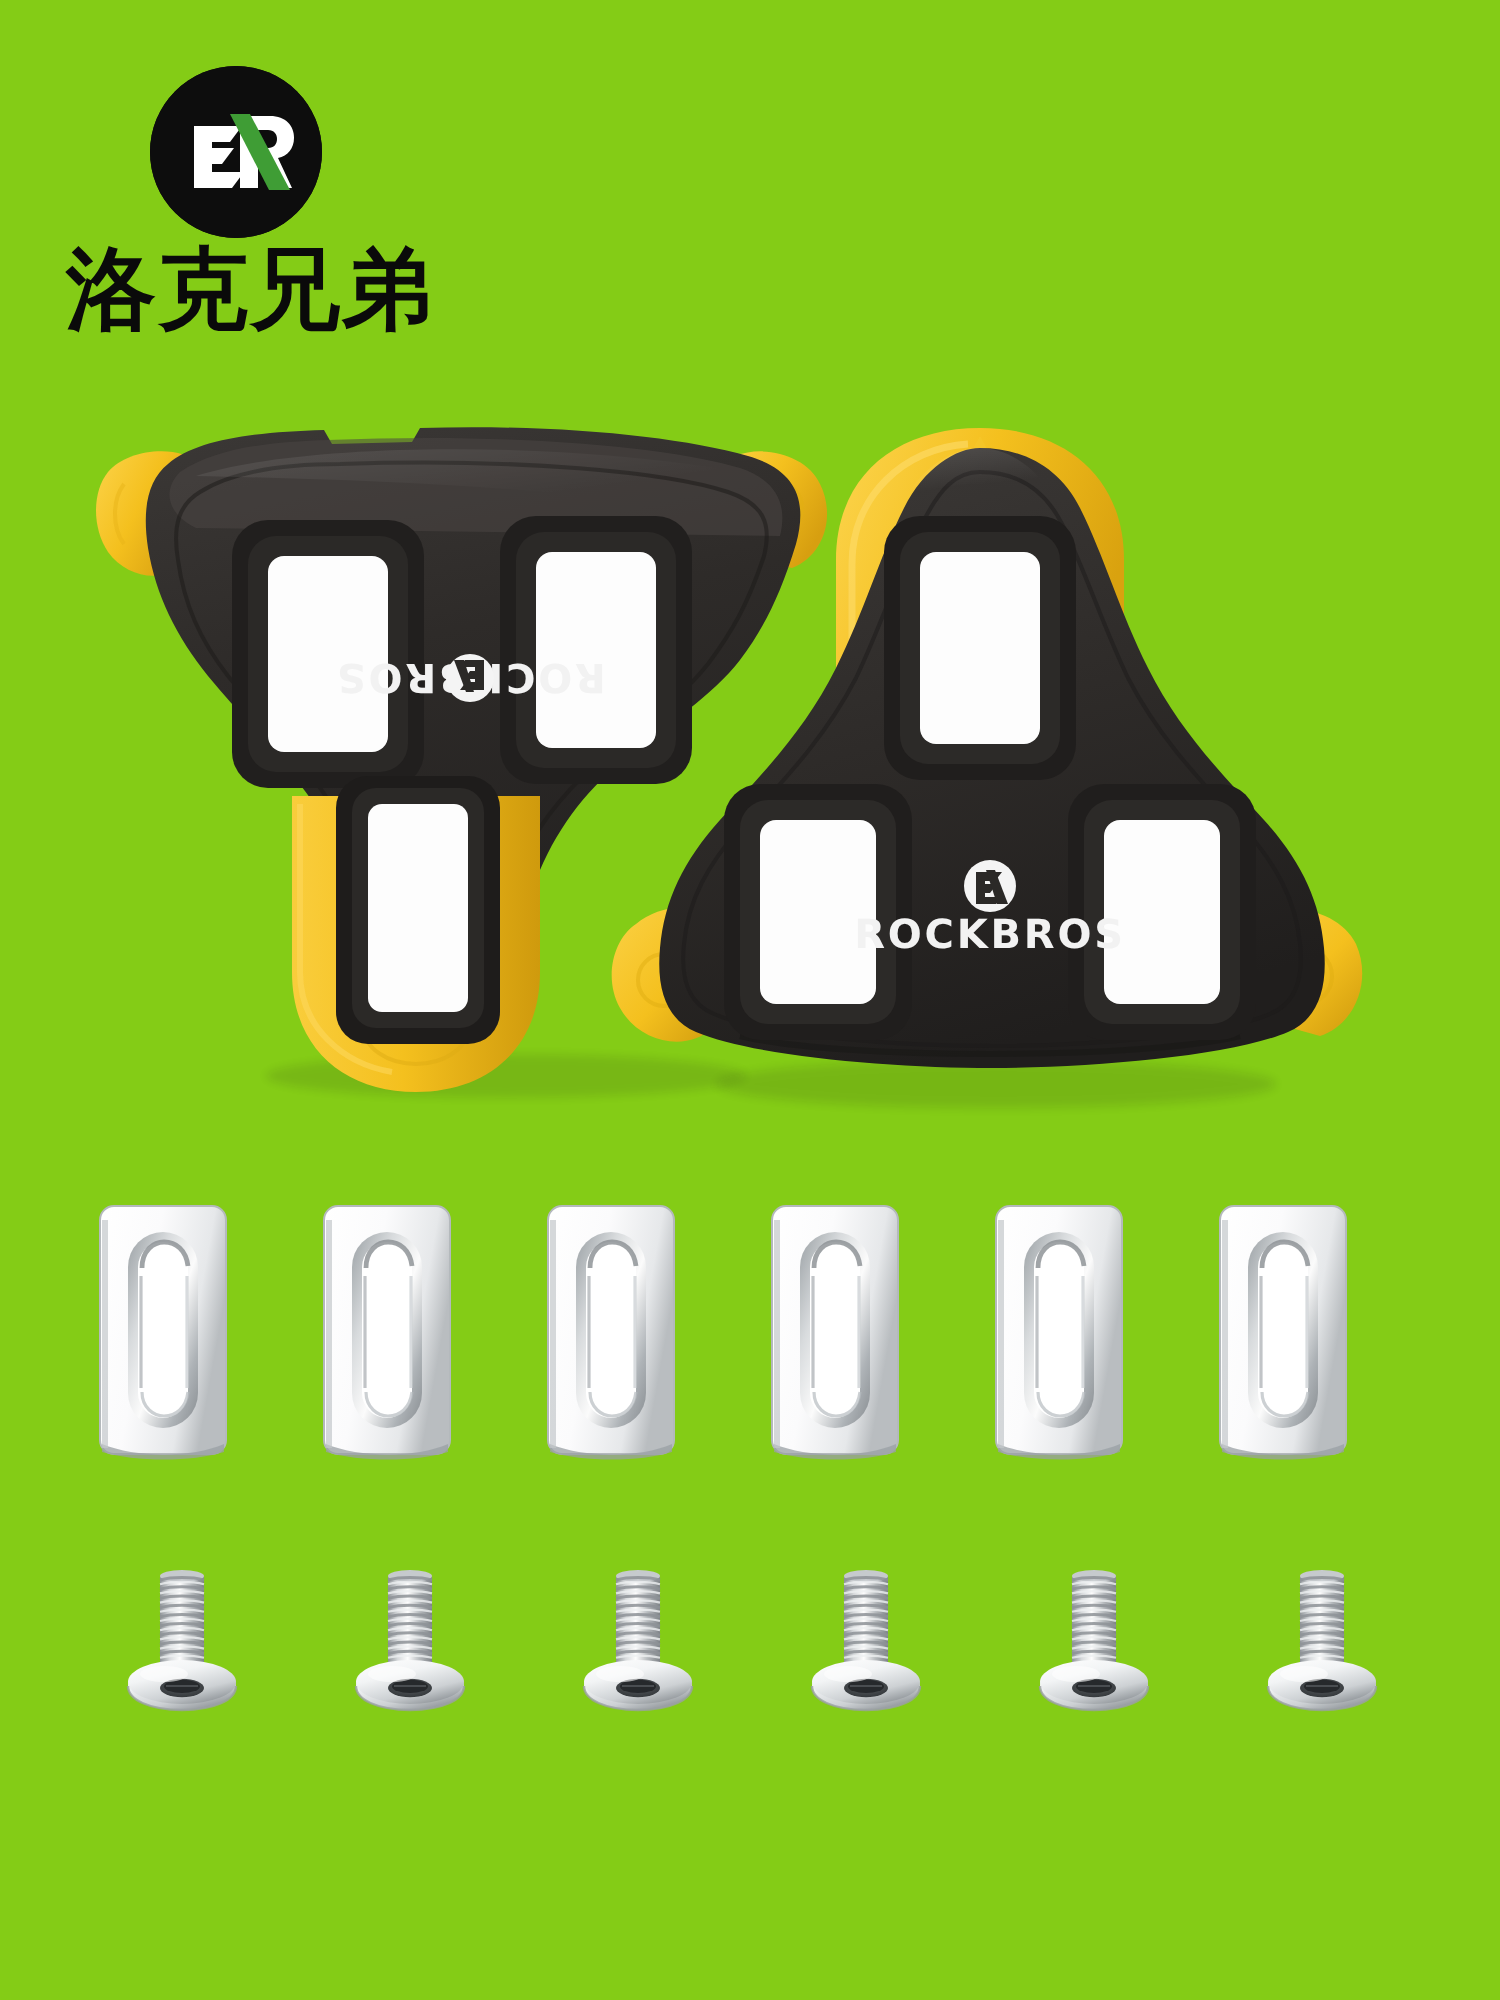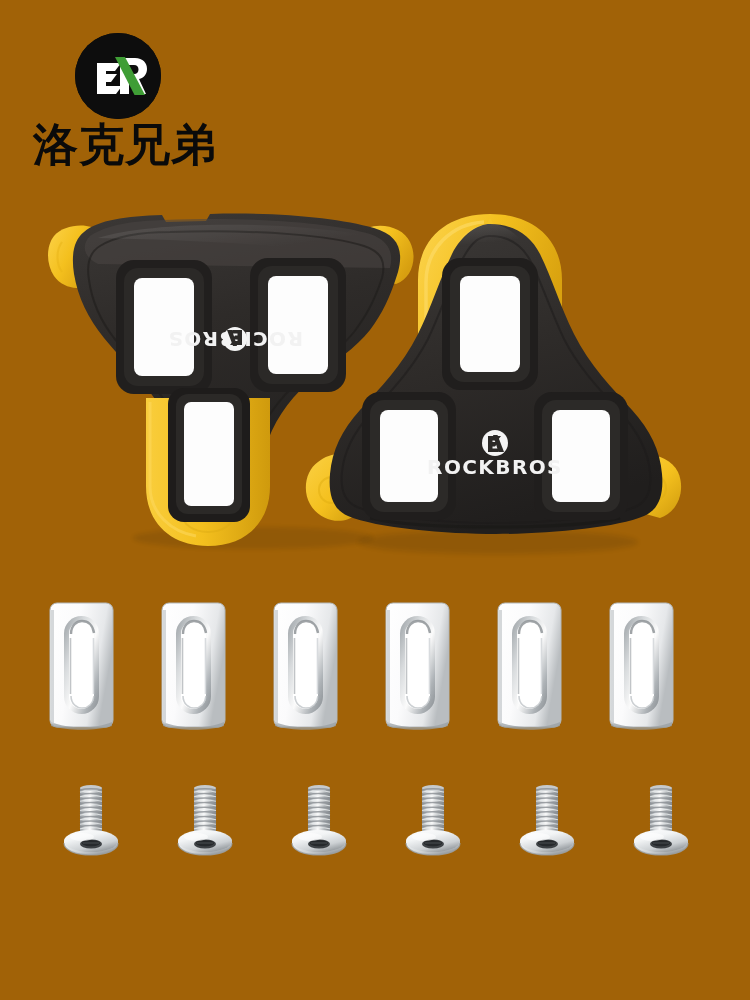--- a/index.html
+++ b/index.html
@@ -4,21 +4,21 @@
 <title>ROCKBROS Cleat Set</title>
 <style>
   html,body{margin:0;padding:0;}
   body{
     width:750px;height:1000px;
     background:#ffffff;
     font-family:"Liberation Sans", sans-serif;
     overflow:hidden;
     position:relative;
   }
-  .stage{position:relative;width:750px;height:1000px;overflow:hidden;background:#a16207;}
+  .stage{position:relative;width:750px;height:1000px;overflow:hidden;background:#84cc16;}
 
   
   .brand{position:absolute;left:0;top:0;width:260px;height:195px;}
   .brand-mark{
     position:absolute;left:75px;top:33px;width:86px;height:86px;
     border-radius:50%;background:#0d0d0d;
   }
   .brand-mark svg{display:block;width:86px;height:86px;}
   .brand-cn{
     position:absolute;left:33px;top:119px;

